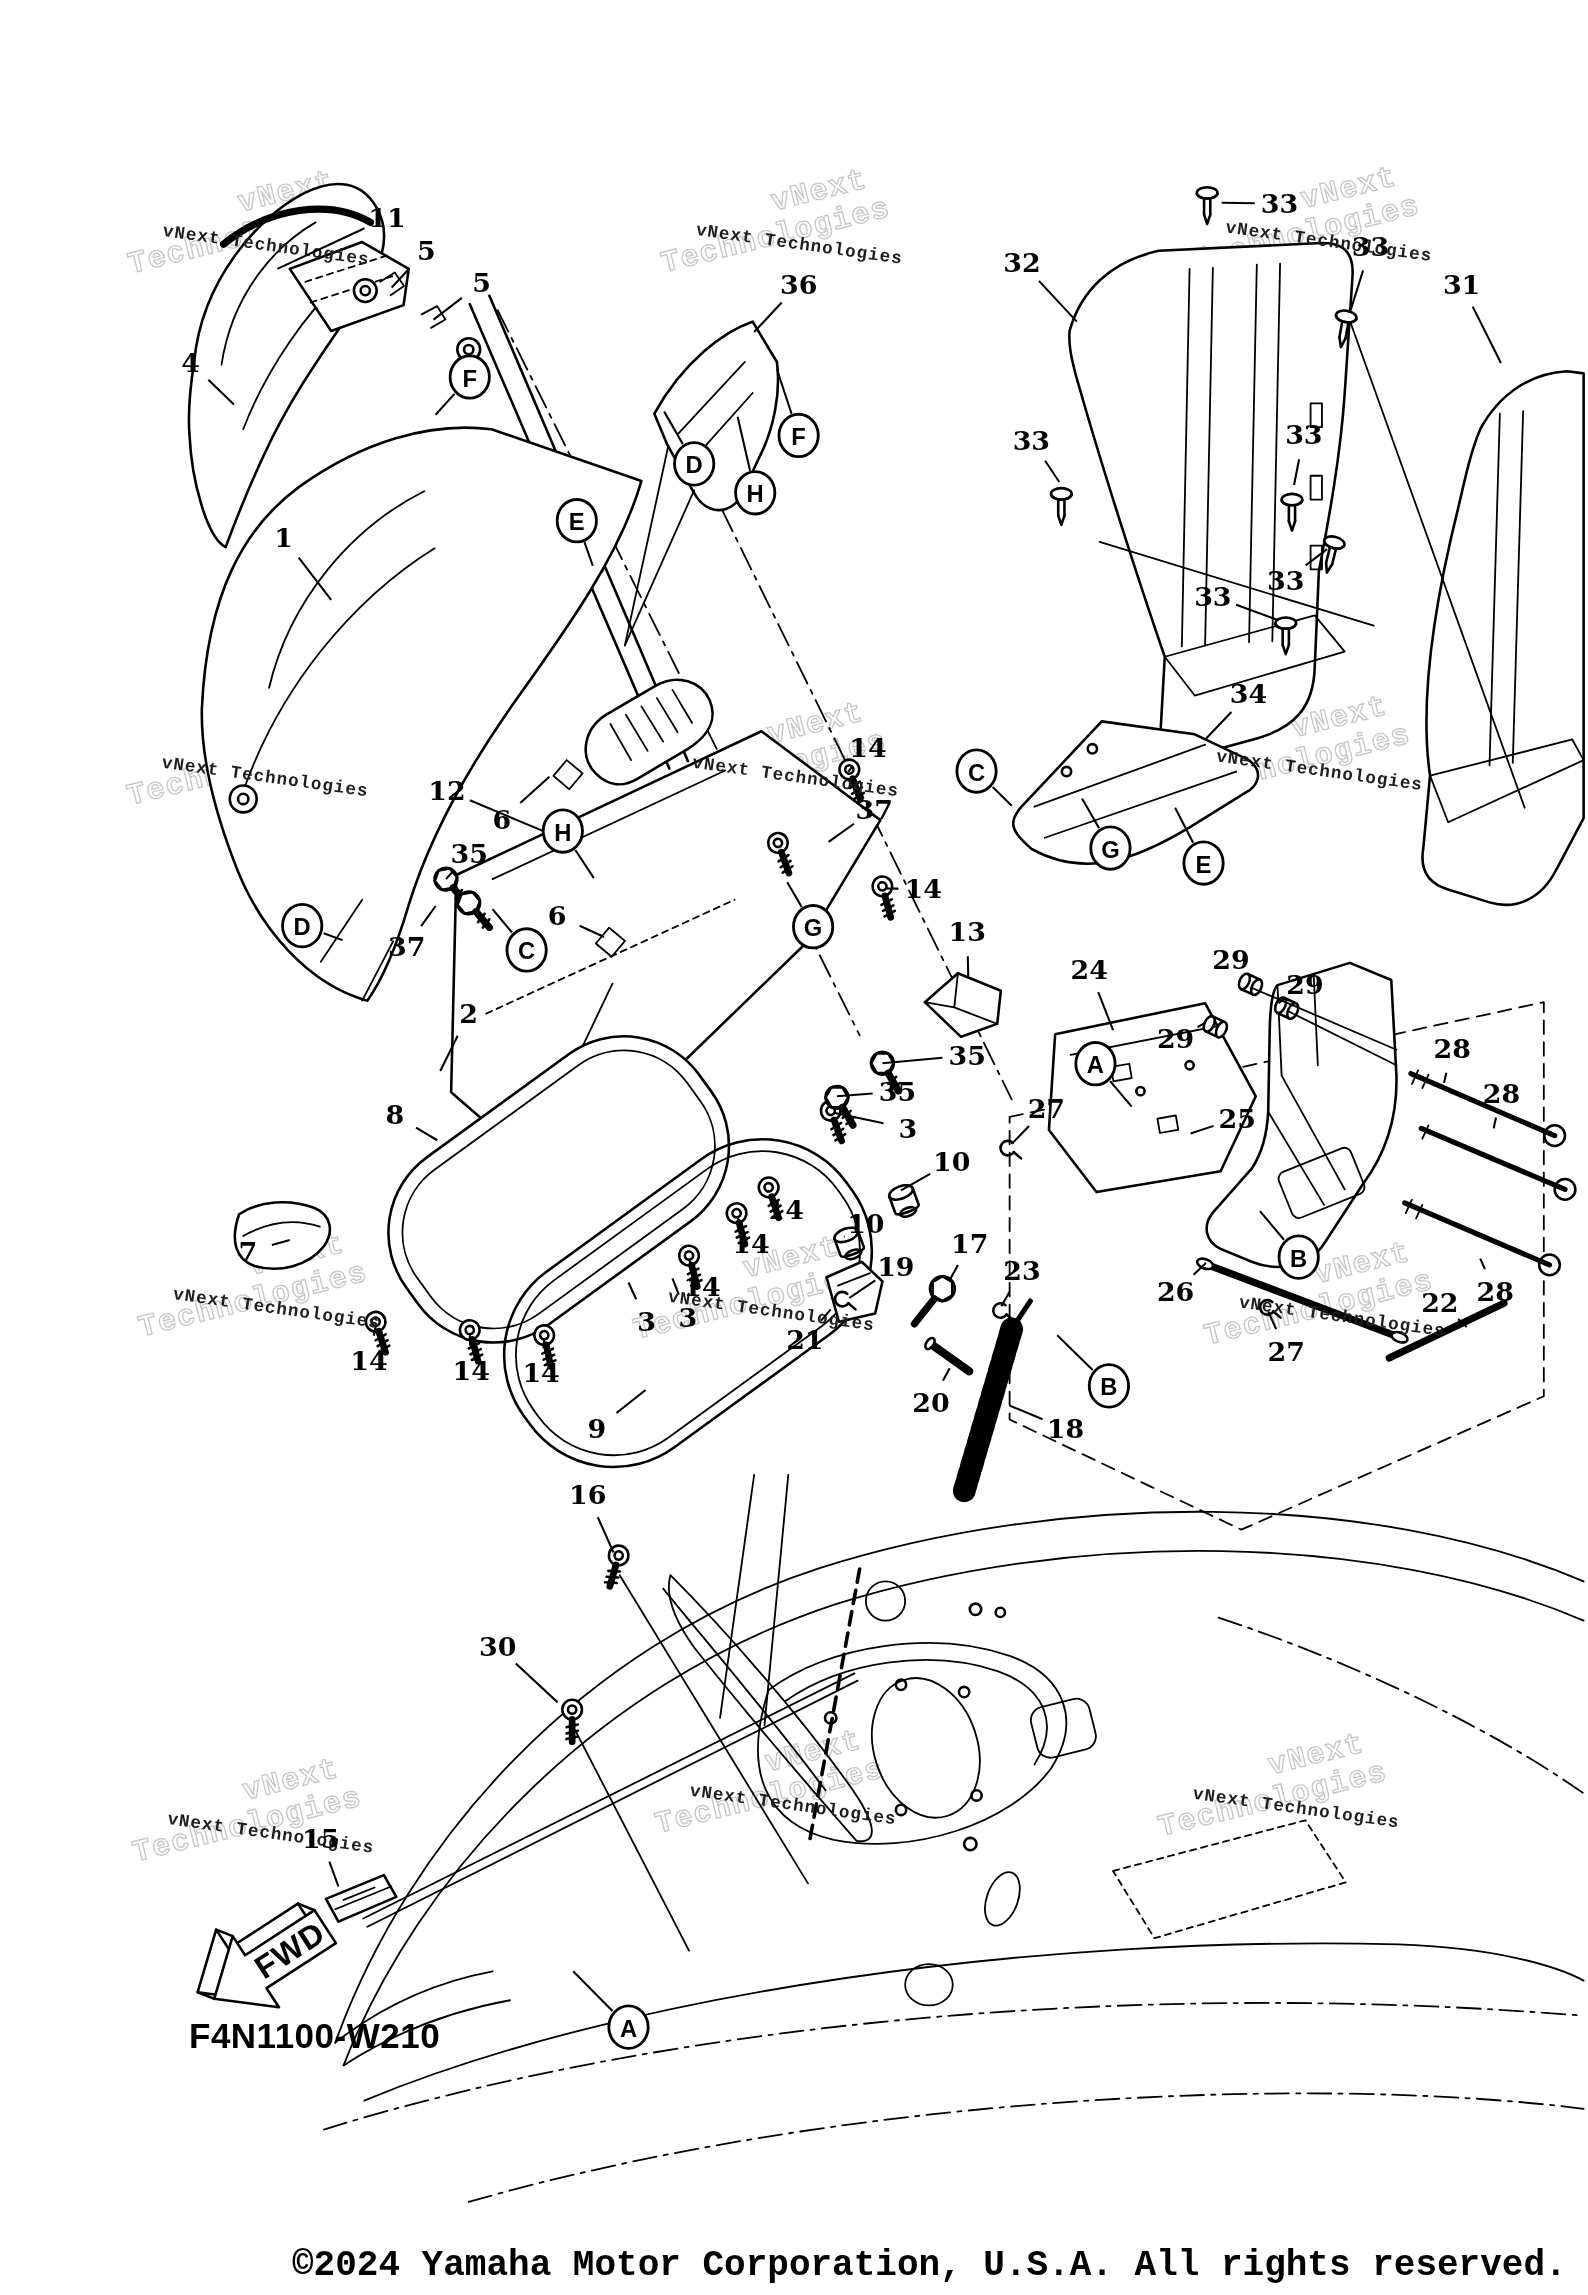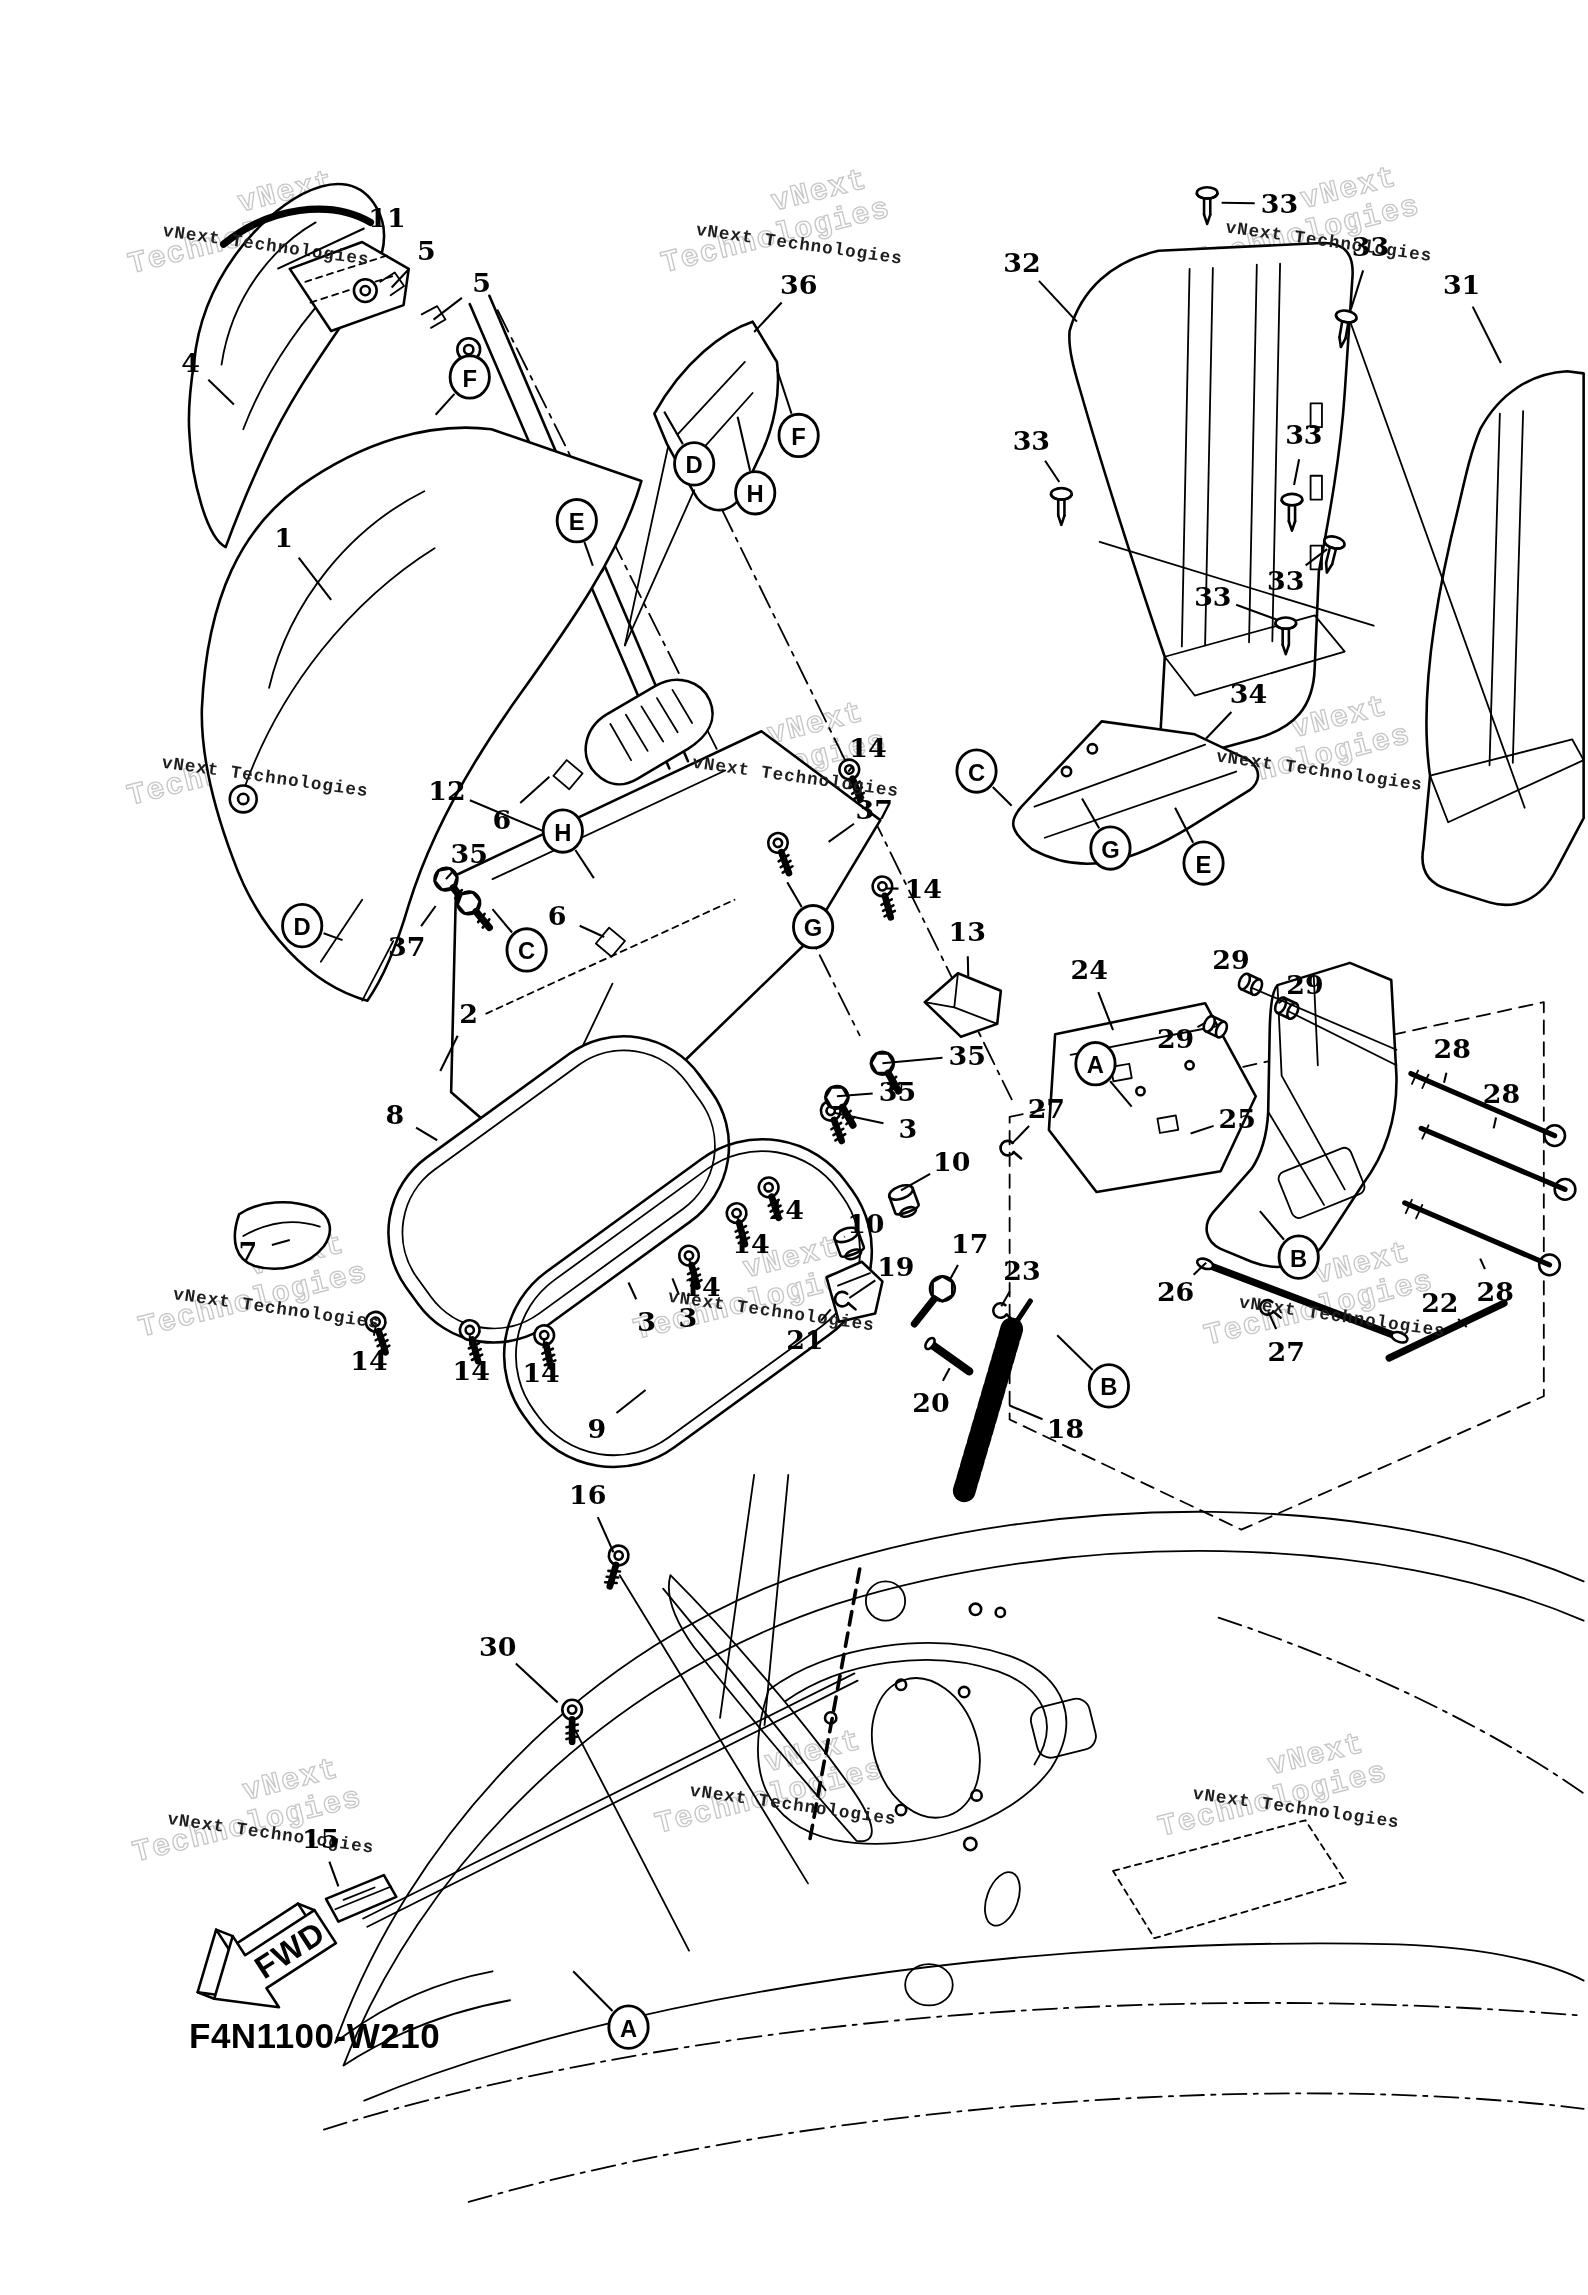--- a/index.html
+++ b/index.html
@@ -512,15 +512,16 @@
         <line x1="1450.0848847604757" y1="910.1317076408803" x2="1426" y2="806" class="leader"></line>
         <ellipse cx="1460" cy="953" rx="38" ry="41" fill="#fff" stroke="#000" stroke-width="5.5"></ellipse>
         <text x="1460" y="955" class="cl" text-anchor="middle" dominant-baseline="central">H</text>
         <line x1="1112.2201834862385" y1="1643.7339449541284" x2="1148" y2="1698" class="leader"></line>
         <ellipse cx="1088" cy="1607" rx="38" ry="41" fill="#fff" stroke="#000" stroke-width="5.5"></ellipse>
         <text x="1088" y="1609" class="cl" text-anchor="middle" dominant-baseline="central">H</text>
       </g>
 </svg>
 
 <div class="code">F4N1100-W210</div>
+<div class="copyright">©2024 Yamaha Motor Corporation, U.S.A. All rights reserved.</div>
 
 </div>
 
 
 </body></html>

